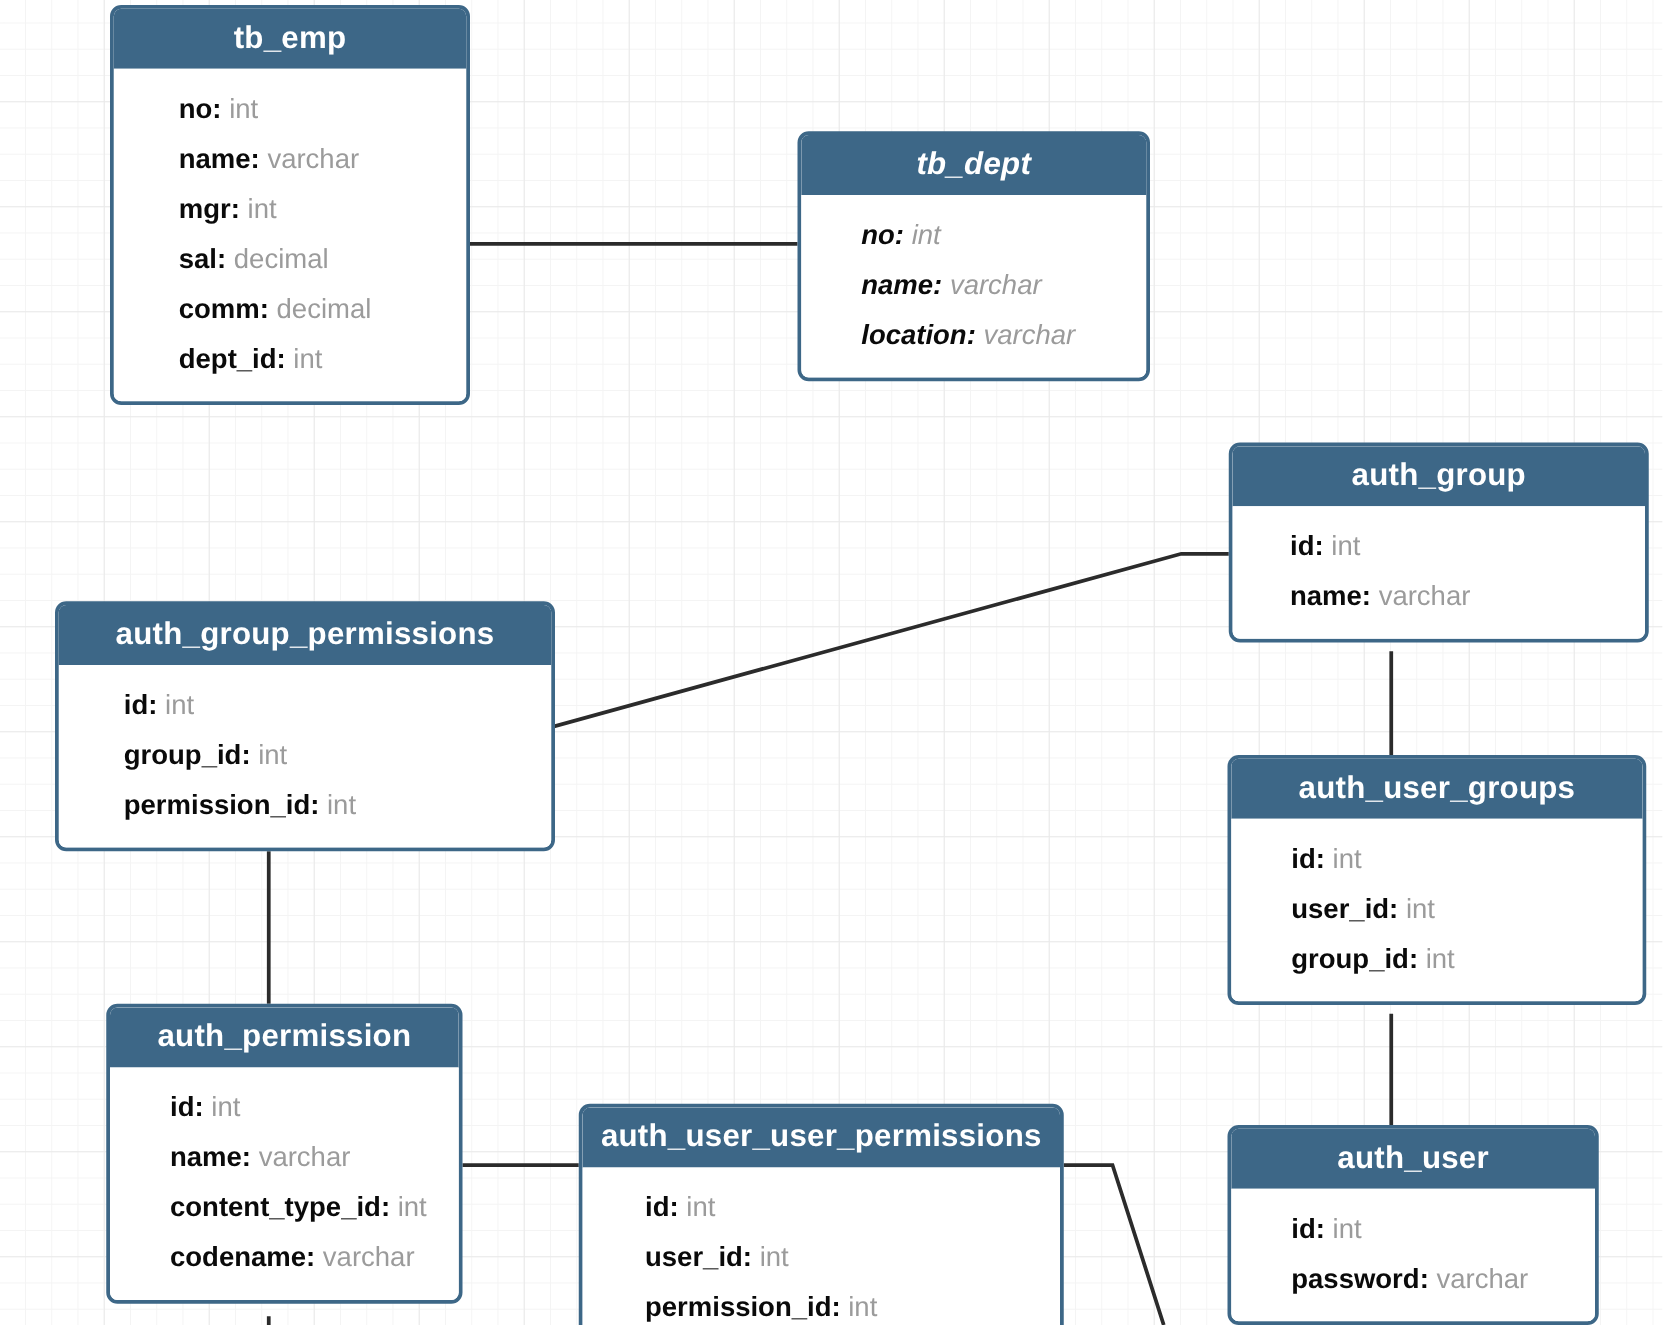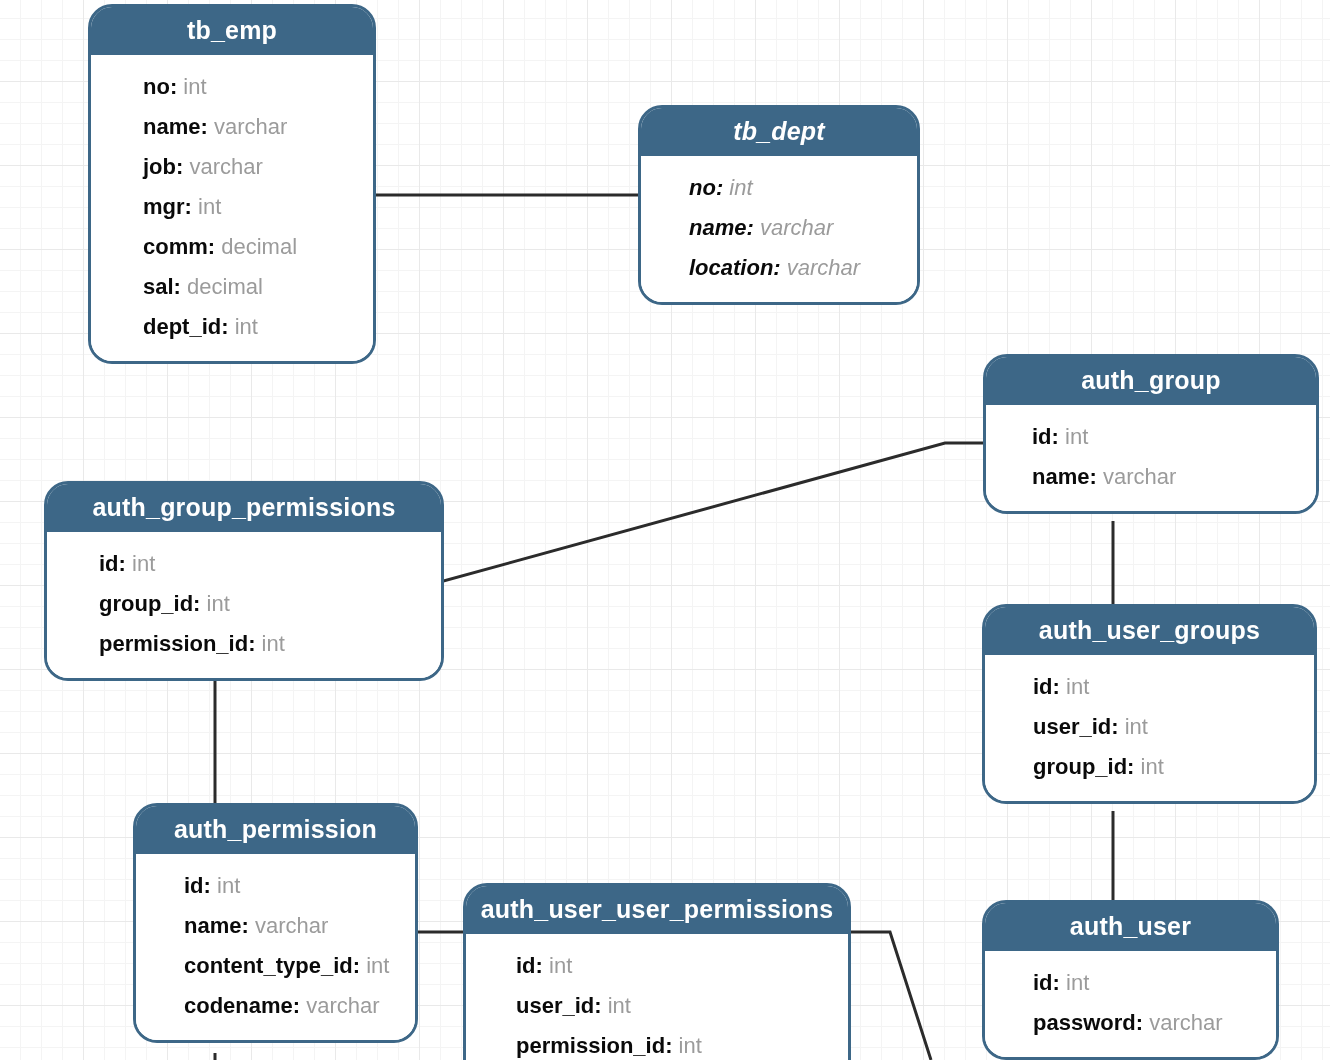--- a/index.html
+++ b/index.html
@@ -32,21 +32,21 @@
     width: 1330px;
     height: 1060px;
     pointer-events: none;
     z-index: 1;
   }
   .entity {
     position: absolute;
     box-sizing: border-box;
     background: #ffffff;
     border: 3px solid #3d6787;
-    border-radius: 24px;
+    border-radius: 9px;
     z-index: 2;
     overflow: hidden;
   }
   .entity-header {
     background: #3d6787;
     color: #ffffff;
     text-align: center;
     font-size: 25px;
     font-weight: bold;
     letter-spacing: 0.2px;
@@ -95,24 +95,23 @@
       <polyline points="1113,811 1113,900" fill="none" stroke="#2b2b2b" stroke-width="3" stroke-linecap="butt" stroke-linejoin="miter" data-name="connector-auth_user_groups-auth_user"></polyline>
       <polyline points="370,932 463,932" fill="none" stroke="#2b2b2b" stroke-width="3" stroke-linecap="butt" stroke-linejoin="miter" data-name="connector-auth_permission-auth_user_user_permissions"></polyline>
       <polyline points="851,932 890,932 931,1060" fill="none" stroke="#2b2b2b" stroke-width="3" stroke-linecap="butt" stroke-linejoin="miter" data-name="connector-auth_user_user_permissions-auth_user"></polyline>
       <polyline points="215,1053 215,1060" fill="none" stroke="#2b2b2b" stroke-width="3" stroke-linecap="butt" stroke-linejoin="miter" data-name="connector-auth_permission-below"></polyline>
     </svg>
 <div class="entity" data-name="entity-tb_emp" style="left: 88px; top: 4px; width: 288px;">
       <div class="entity-header" data-name="entity-title-tb_emp">tb_emp</div>
       <div class="entity-body" data-name="entity-fields-tb_emp">
         <div class="field" data-name="field-row"><span class="fname" data-name="field-name">no</span><span class="fname" data-name="field-separator">:</span> <span class="ftype" data-name="field-type">int</span></div>
         <div class="field" data-name="field-row"><span class="fname" data-name="field-name">name</span><span class="fname" data-name="field-separator">:</span> <span class="ftype" data-name="field-type">varchar</span></div>
-        <div class="field" data-name="field-row"><span class="fname" data-name="field-name">job</span><span class="fname" data-name="field-separator">:</span> <span class="ftype" data-name="field-type">varchar</span></div>
         <div class="field" data-name="field-row"><span class="fname" data-name="field-name">mgr</span><span class="fname" data-name="field-separator">:</span> <span class="ftype" data-name="field-type">int</span></div>
+        <div class="field" data-name="field-row"><span class="fname" data-name="field-name">sal</span><span class="fname" data-name="field-separator">:</span> <span class="ftype" data-name="field-type">decimal</span></div>
         <div class="field" data-name="field-row"><span class="fname" data-name="field-name">comm</span><span class="fname" data-name="field-separator">:</span> <span class="ftype" data-name="field-type">decimal</span></div>
-        <div class="field" data-name="field-row"><span class="fname" data-name="field-name">sal</span><span class="fname" data-name="field-separator">:</span> <span class="ftype" data-name="field-type">decimal</span></div>
         <div class="field" data-name="field-row"><span class="fname" data-name="field-name">dept_id</span><span class="fname" data-name="field-separator">:</span> <span class="ftype" data-name="field-type">int</span></div>
       </div>
     </div>
     <div class="entity" data-name="entity-tb_dept" style="left: 638px; top: 105px; width: 282px; font-style: italic;">
       <div class="entity-header" data-name="entity-title-tb_dept">tb_dept</div>
       <div class="entity-body" data-name="entity-fields-tb_dept">
         <div class="field" data-name="field-row"><span class="fname" data-name="field-name">no</span><span class="fname" data-name="field-separator">:</span> <span class="ftype" data-name="field-type">int</span></div>
         <div class="field" data-name="field-row"><span class="fname" data-name="field-name">name</span><span class="fname" data-name="field-separator">:</span> <span class="ftype" data-name="field-type">varchar</span></div>
         <div class="field" data-name="field-row"><span class="fname" data-name="field-name">location</span><span class="fname" data-name="field-separator">:</span> <span class="ftype" data-name="field-type">varchar</span></div>
       </div>
@@ -133,21 +132,21 @@
       </div>
     </div>
     <div class="entity" data-name="entity-auth_user_groups" style="left: 982px; top: 604px; width: 335px;">
       <div class="entity-header" data-name="entity-title-auth_user_groups">auth_user_groups</div>
       <div class="entity-body" data-name="entity-fields-auth_user_groups">
         <div class="field" data-name="field-row"><span class="fname" data-name="field-name">id</span><span class="fname" data-name="field-separator">:</span> <span class="ftype" data-name="field-type">int</span></div>
         <div class="field" data-name="field-row"><span class="fname" data-name="field-name">user_id</span><span class="fname" data-name="field-separator">:</span> <span class="ftype" data-name="field-type">int</span></div>
         <div class="field" data-name="field-row"><span class="fname" data-name="field-name">group_id</span><span class="fname" data-name="field-separator">:</span> <span class="ftype" data-name="field-type">int</span></div>
       </div>
     </div>
-    <div class="entity" data-name="entity-auth_permission" style="left: 85px; top: 803px; width: 285px; margin-left: 48px;">
+    <div class="entity" data-name="entity-auth_permission" style="left: 85px; top: 803px; width: 285px;">
       <div class="entity-header" data-name="entity-title-auth_permission">auth_permission</div>
       <div class="entity-body" data-name="entity-fields-auth_permission">
         <div class="field" data-name="field-row"><span class="fname" data-name="field-name">id</span><span class="fname" data-name="field-separator">:</span> <span class="ftype" data-name="field-type">int</span></div>
         <div class="field" data-name="field-row"><span class="fname" data-name="field-name">name</span><span class="fname" data-name="field-separator">:</span> <span class="ftype" data-name="field-type">varchar</span></div>
         <div class="field" data-name="field-row"><span class="fname" data-name="field-name">content_type_id</span><span class="fname" data-name="field-separator">:</span> <span class="ftype" data-name="field-type">int</span></div>
         <div class="field" data-name="field-row"><span class="fname" data-name="field-name">codename</span><span class="fname" data-name="field-separator">:</span> <span class="ftype" data-name="field-type">varchar</span></div>
       </div>
     </div>
     <div class="entity" data-name="entity-auth_user_user_permissions" style="left: 463px; top: 883px; width: 388px;">
       <div class="entity-header" data-name="entity-title-auth_user_user_permissions">auth_user_user_permissions</div>

